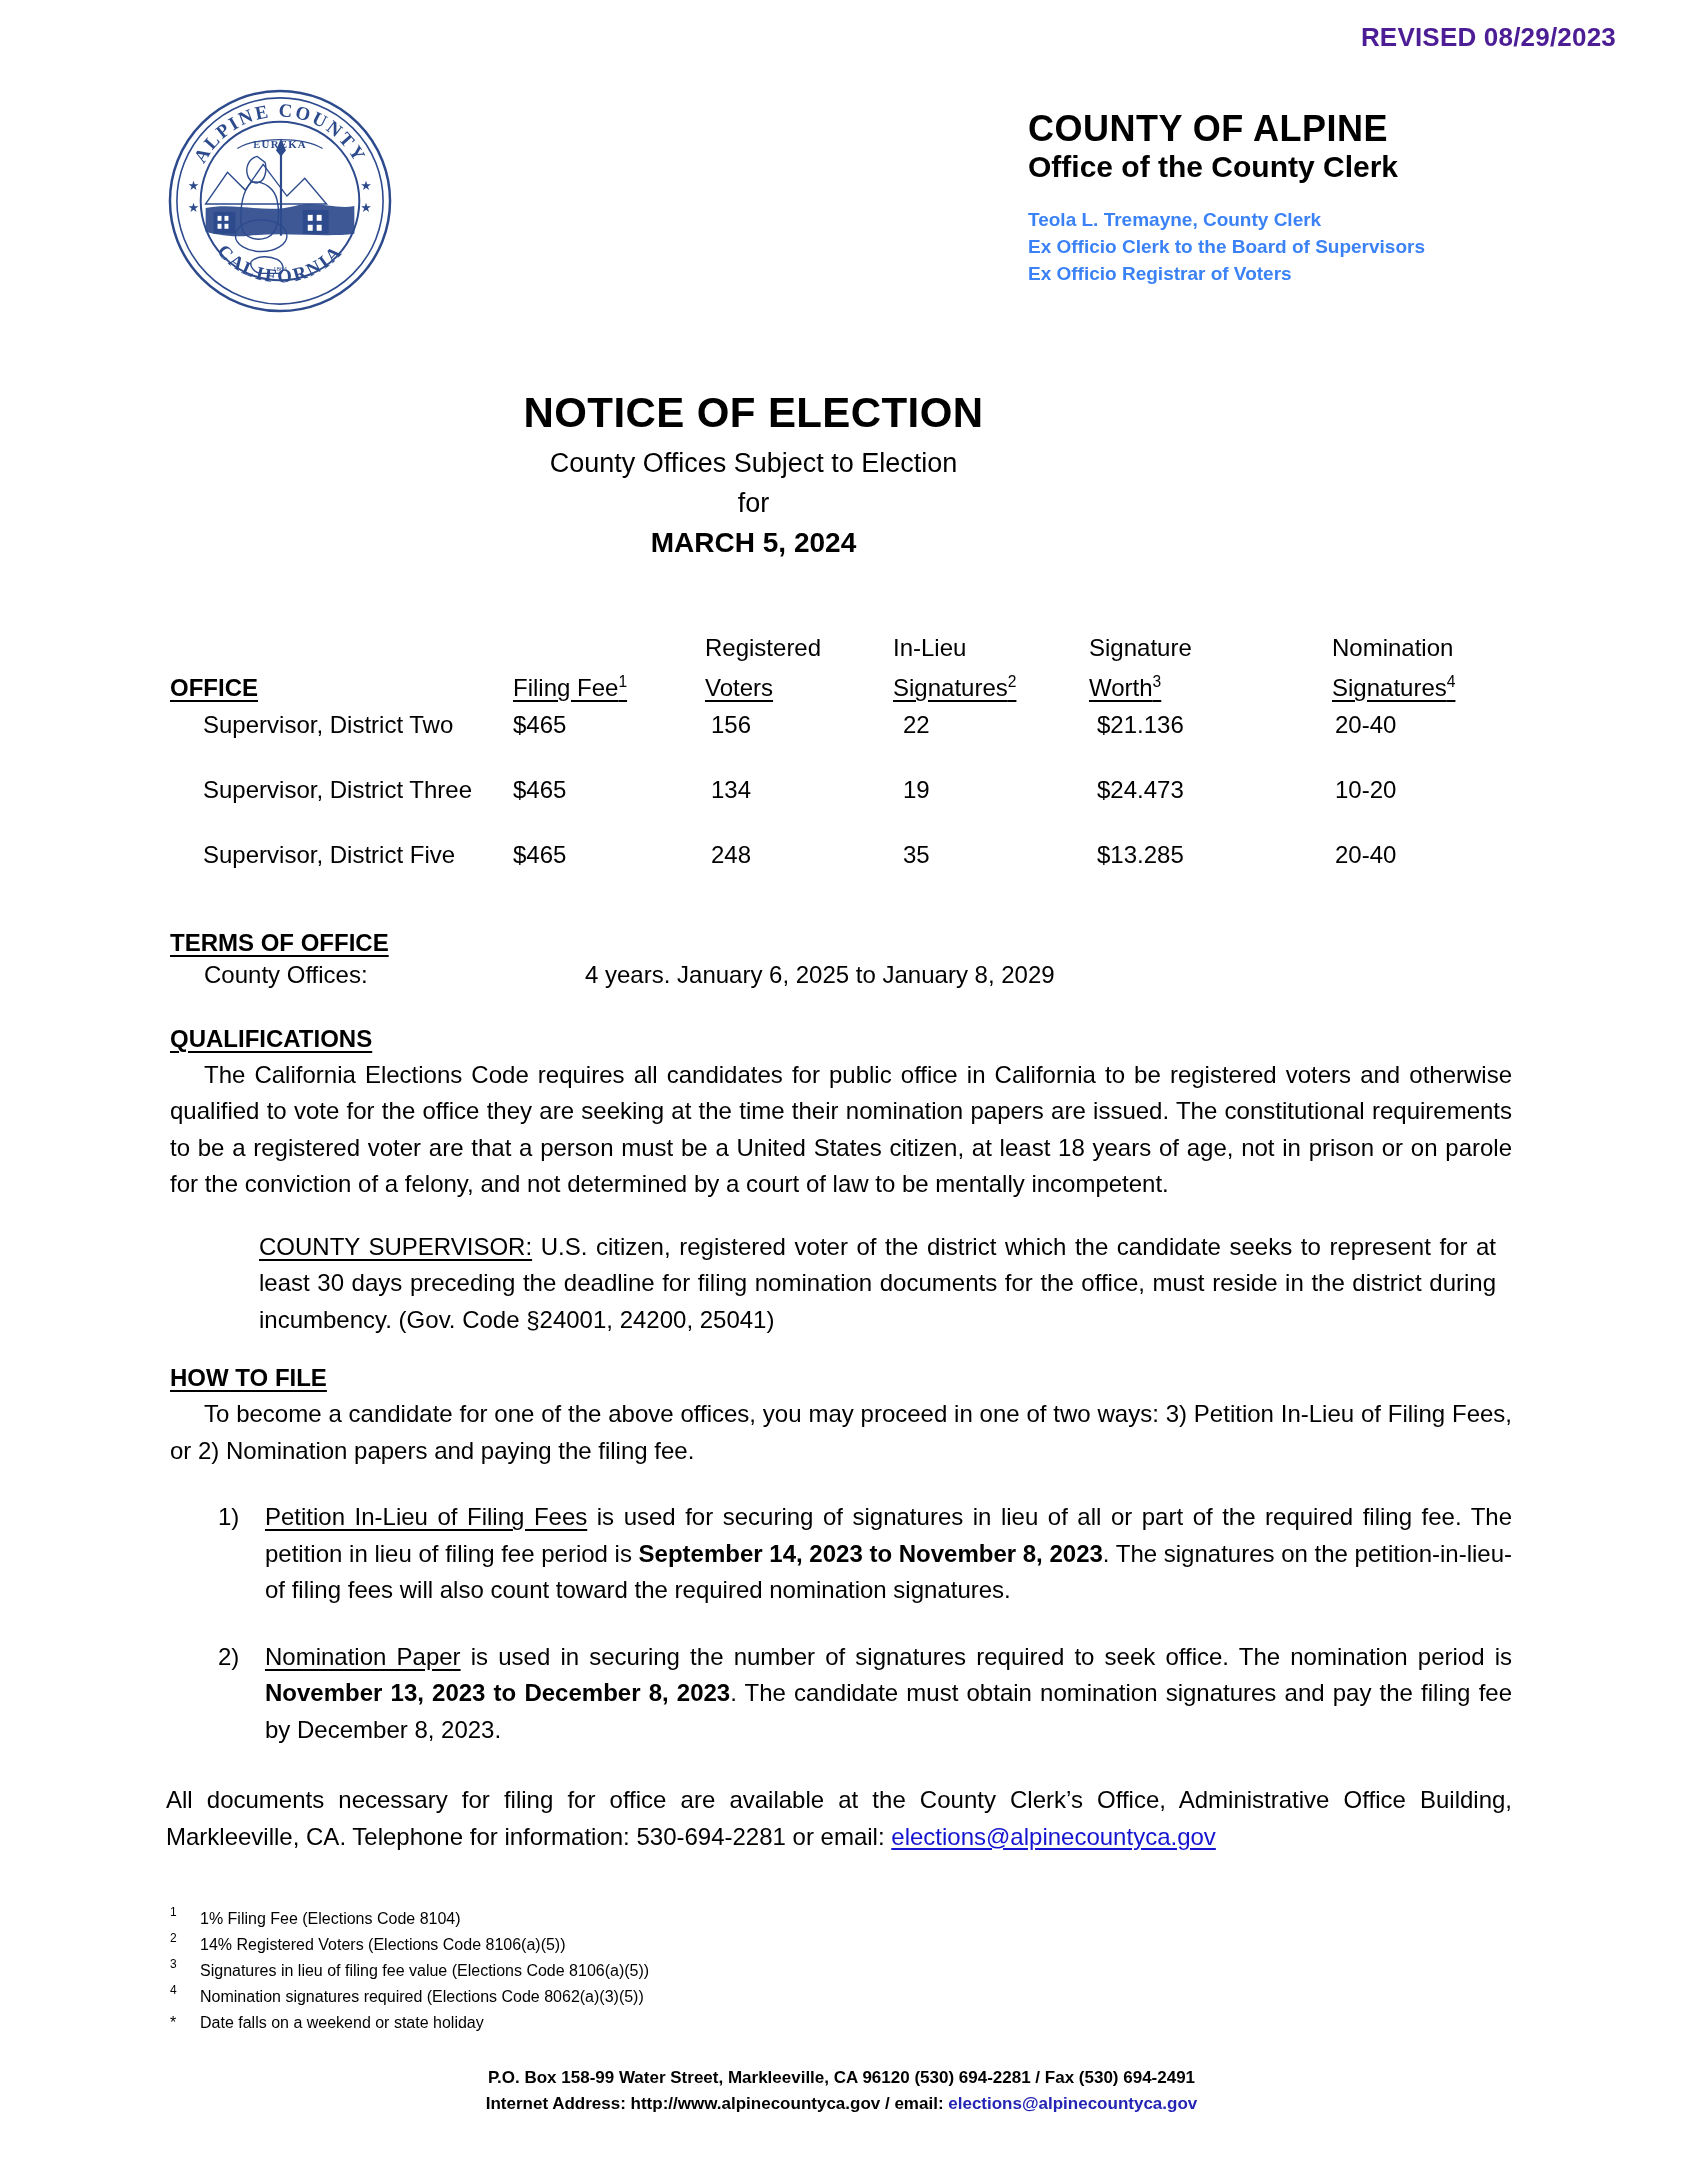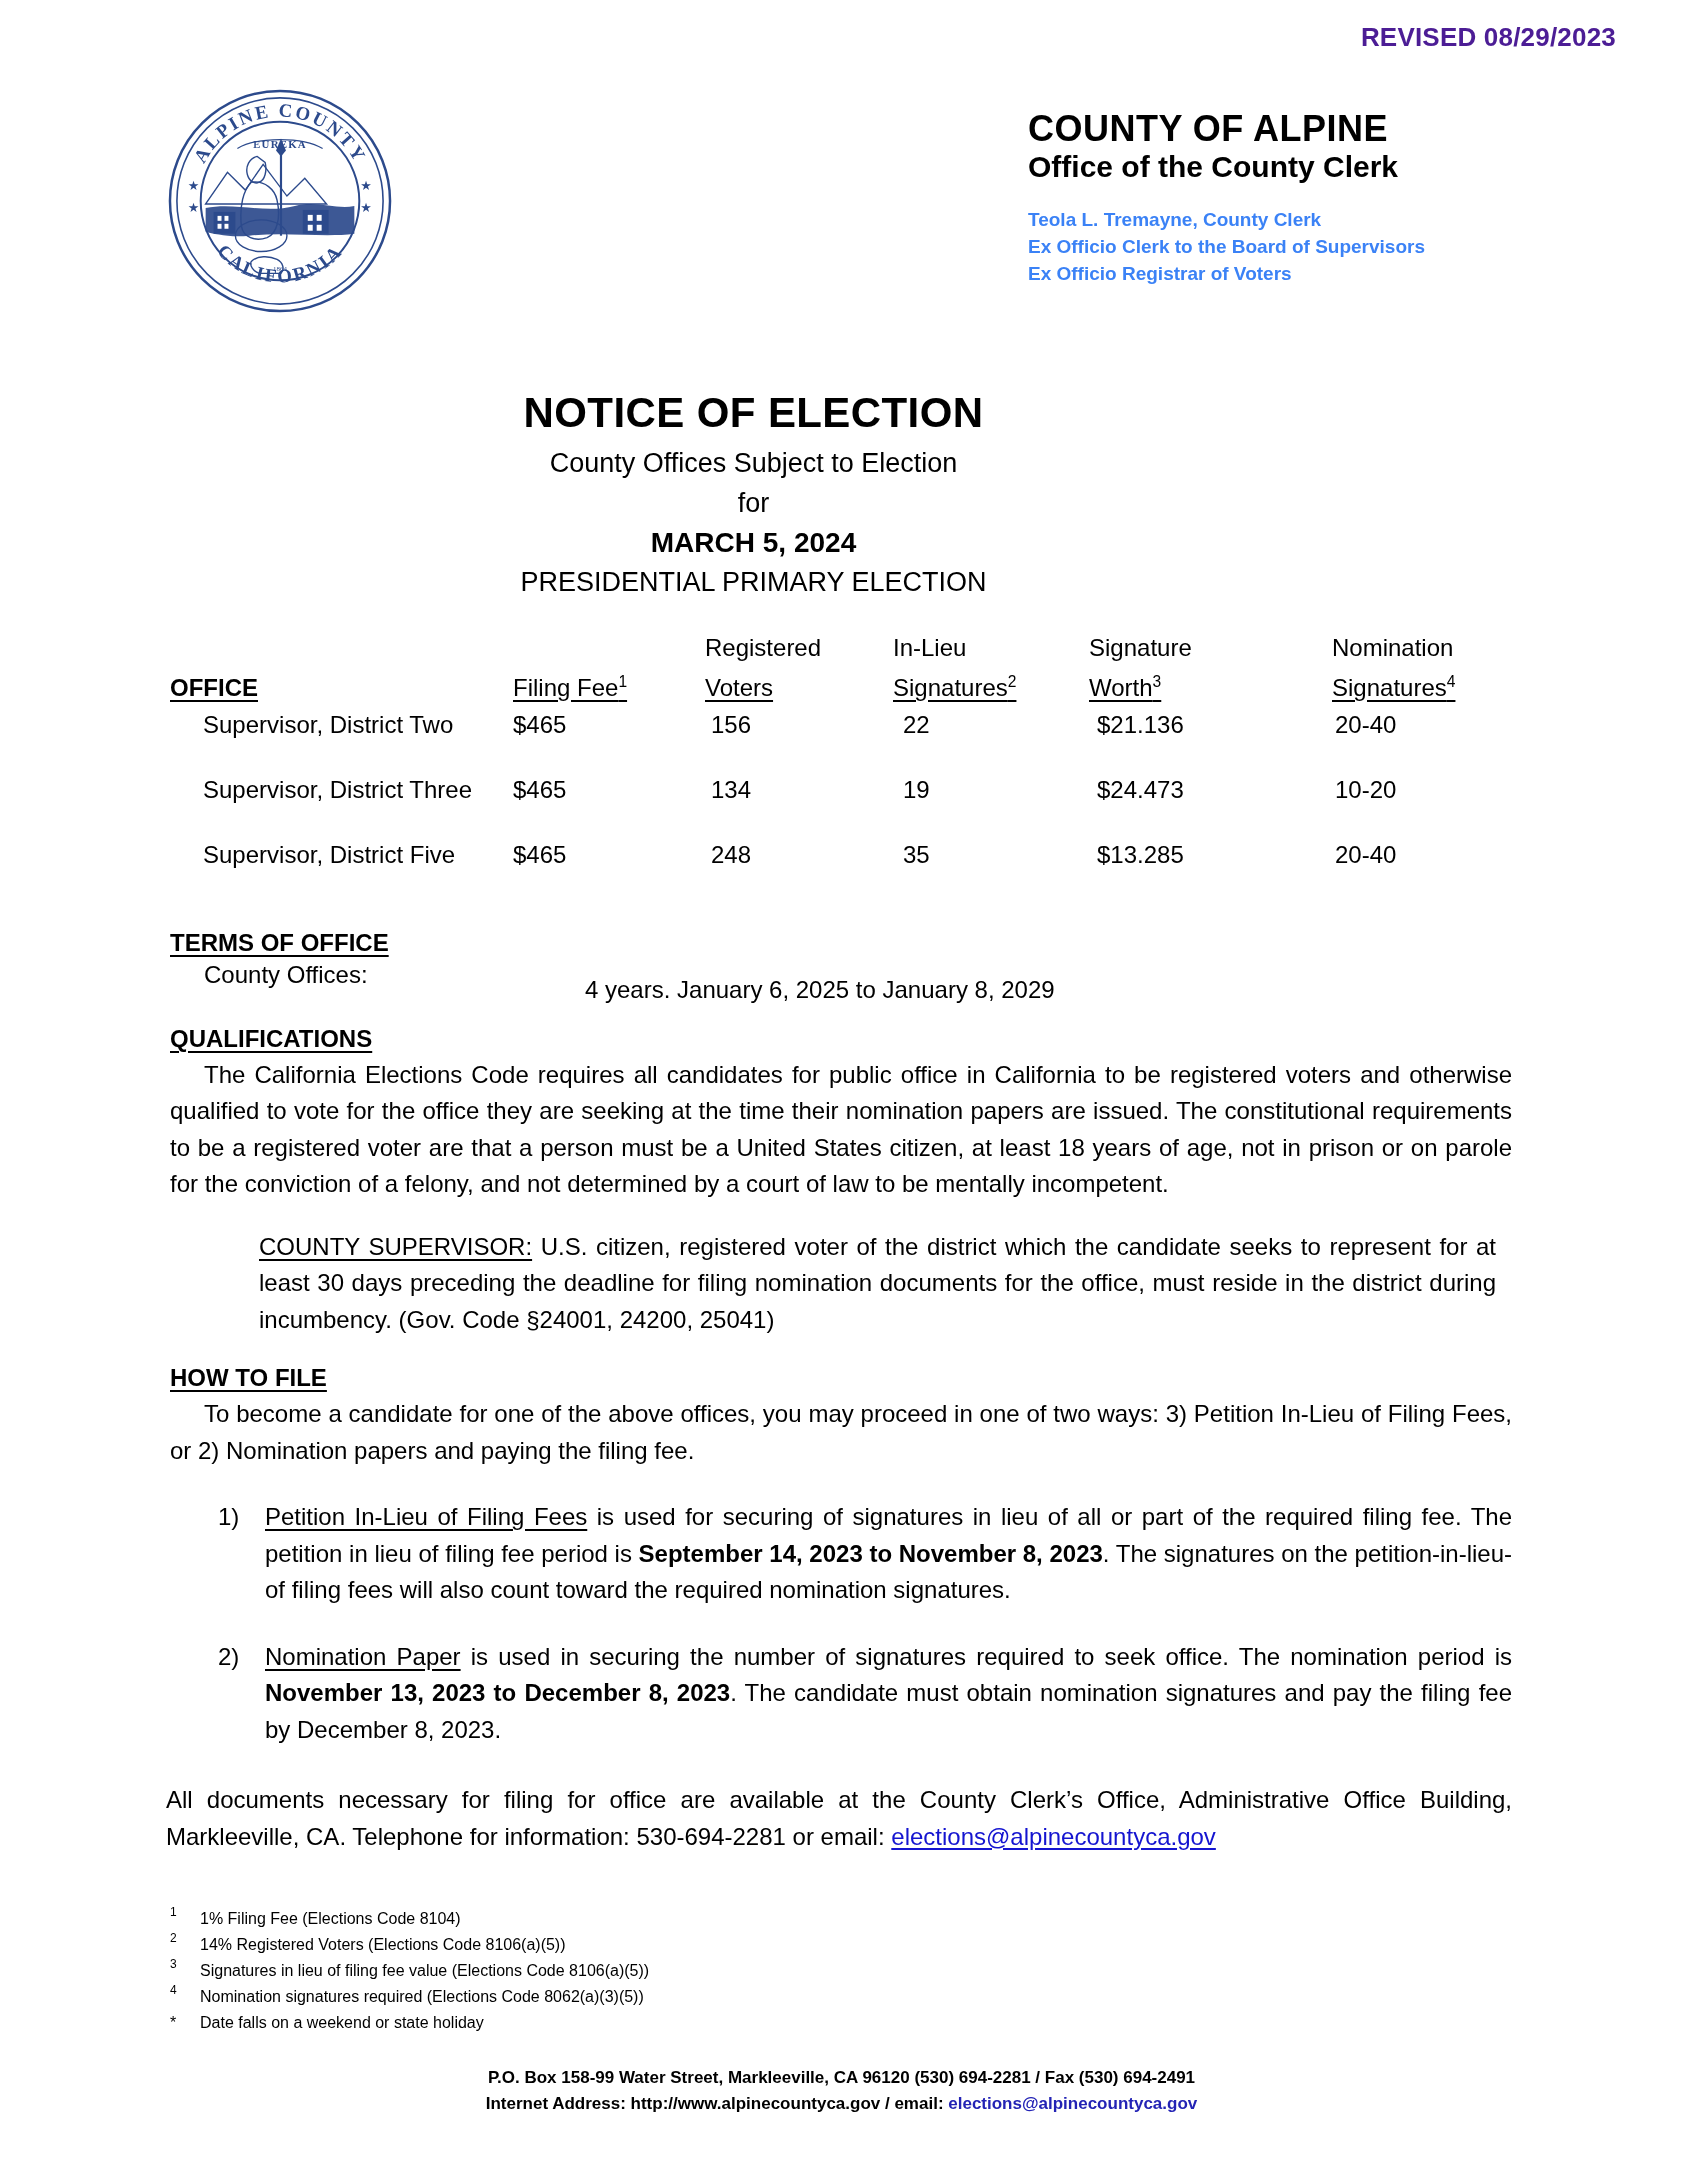--- a/index.html
+++ b/index.html
@@ -161,21 +161,21 @@
   }
   .sec-head.first { margin-top: 0; }
 
   .terms-line {
     font-size: 24px;
     position: relative;
     height: 38px;
     margin-left: 34px;
   }
   .terms-label { position: absolute; left: 0; top: 0; }
-  .terms-value { position: absolute; left: 381px; top: 0; white-space: nowrap; margin-top: 15px; }
+  .terms-value { position: absolute; left: 381px; top: 0; white-space: nowrap; }
 
   p.para {
     font-size: 24px;
     line-height: 1.52;
     text-align: justify;
     margin: 4px 0 0 0;
     text-indent: 34px;
   }
 
   .indent-block {
@@ -322,21 +322,20 @@
         <div>Ex Officio Registrar of Voters</div>
       </div>
     </div>
   </div>
 
   <div class="titleblock">
     <div class="t-main">NOTICE OF ELECTION</div>
     <div class="t-sub">County Offices Subject to Election</div>
     <div class="t-for">for</div>
     <div class="t-date">MARCH 5, 2024</div>
-    <div class="t-type">PRESIDENTIAL PRIMARY ELECTION</div>
   </div>
 
   <div class="table">
 
     <div class="trow thead">
       <div class="cell hdr c-reg hdr-top">Registered</div>
       <div class="cell hdr c-inlieu hdr-top">In-Lieu</div>
       <div class="cell hdr c-worth hdr-top">Signature</div>
       <div class="cell hdr c-nom hdr-top">Nomination</div>
 

